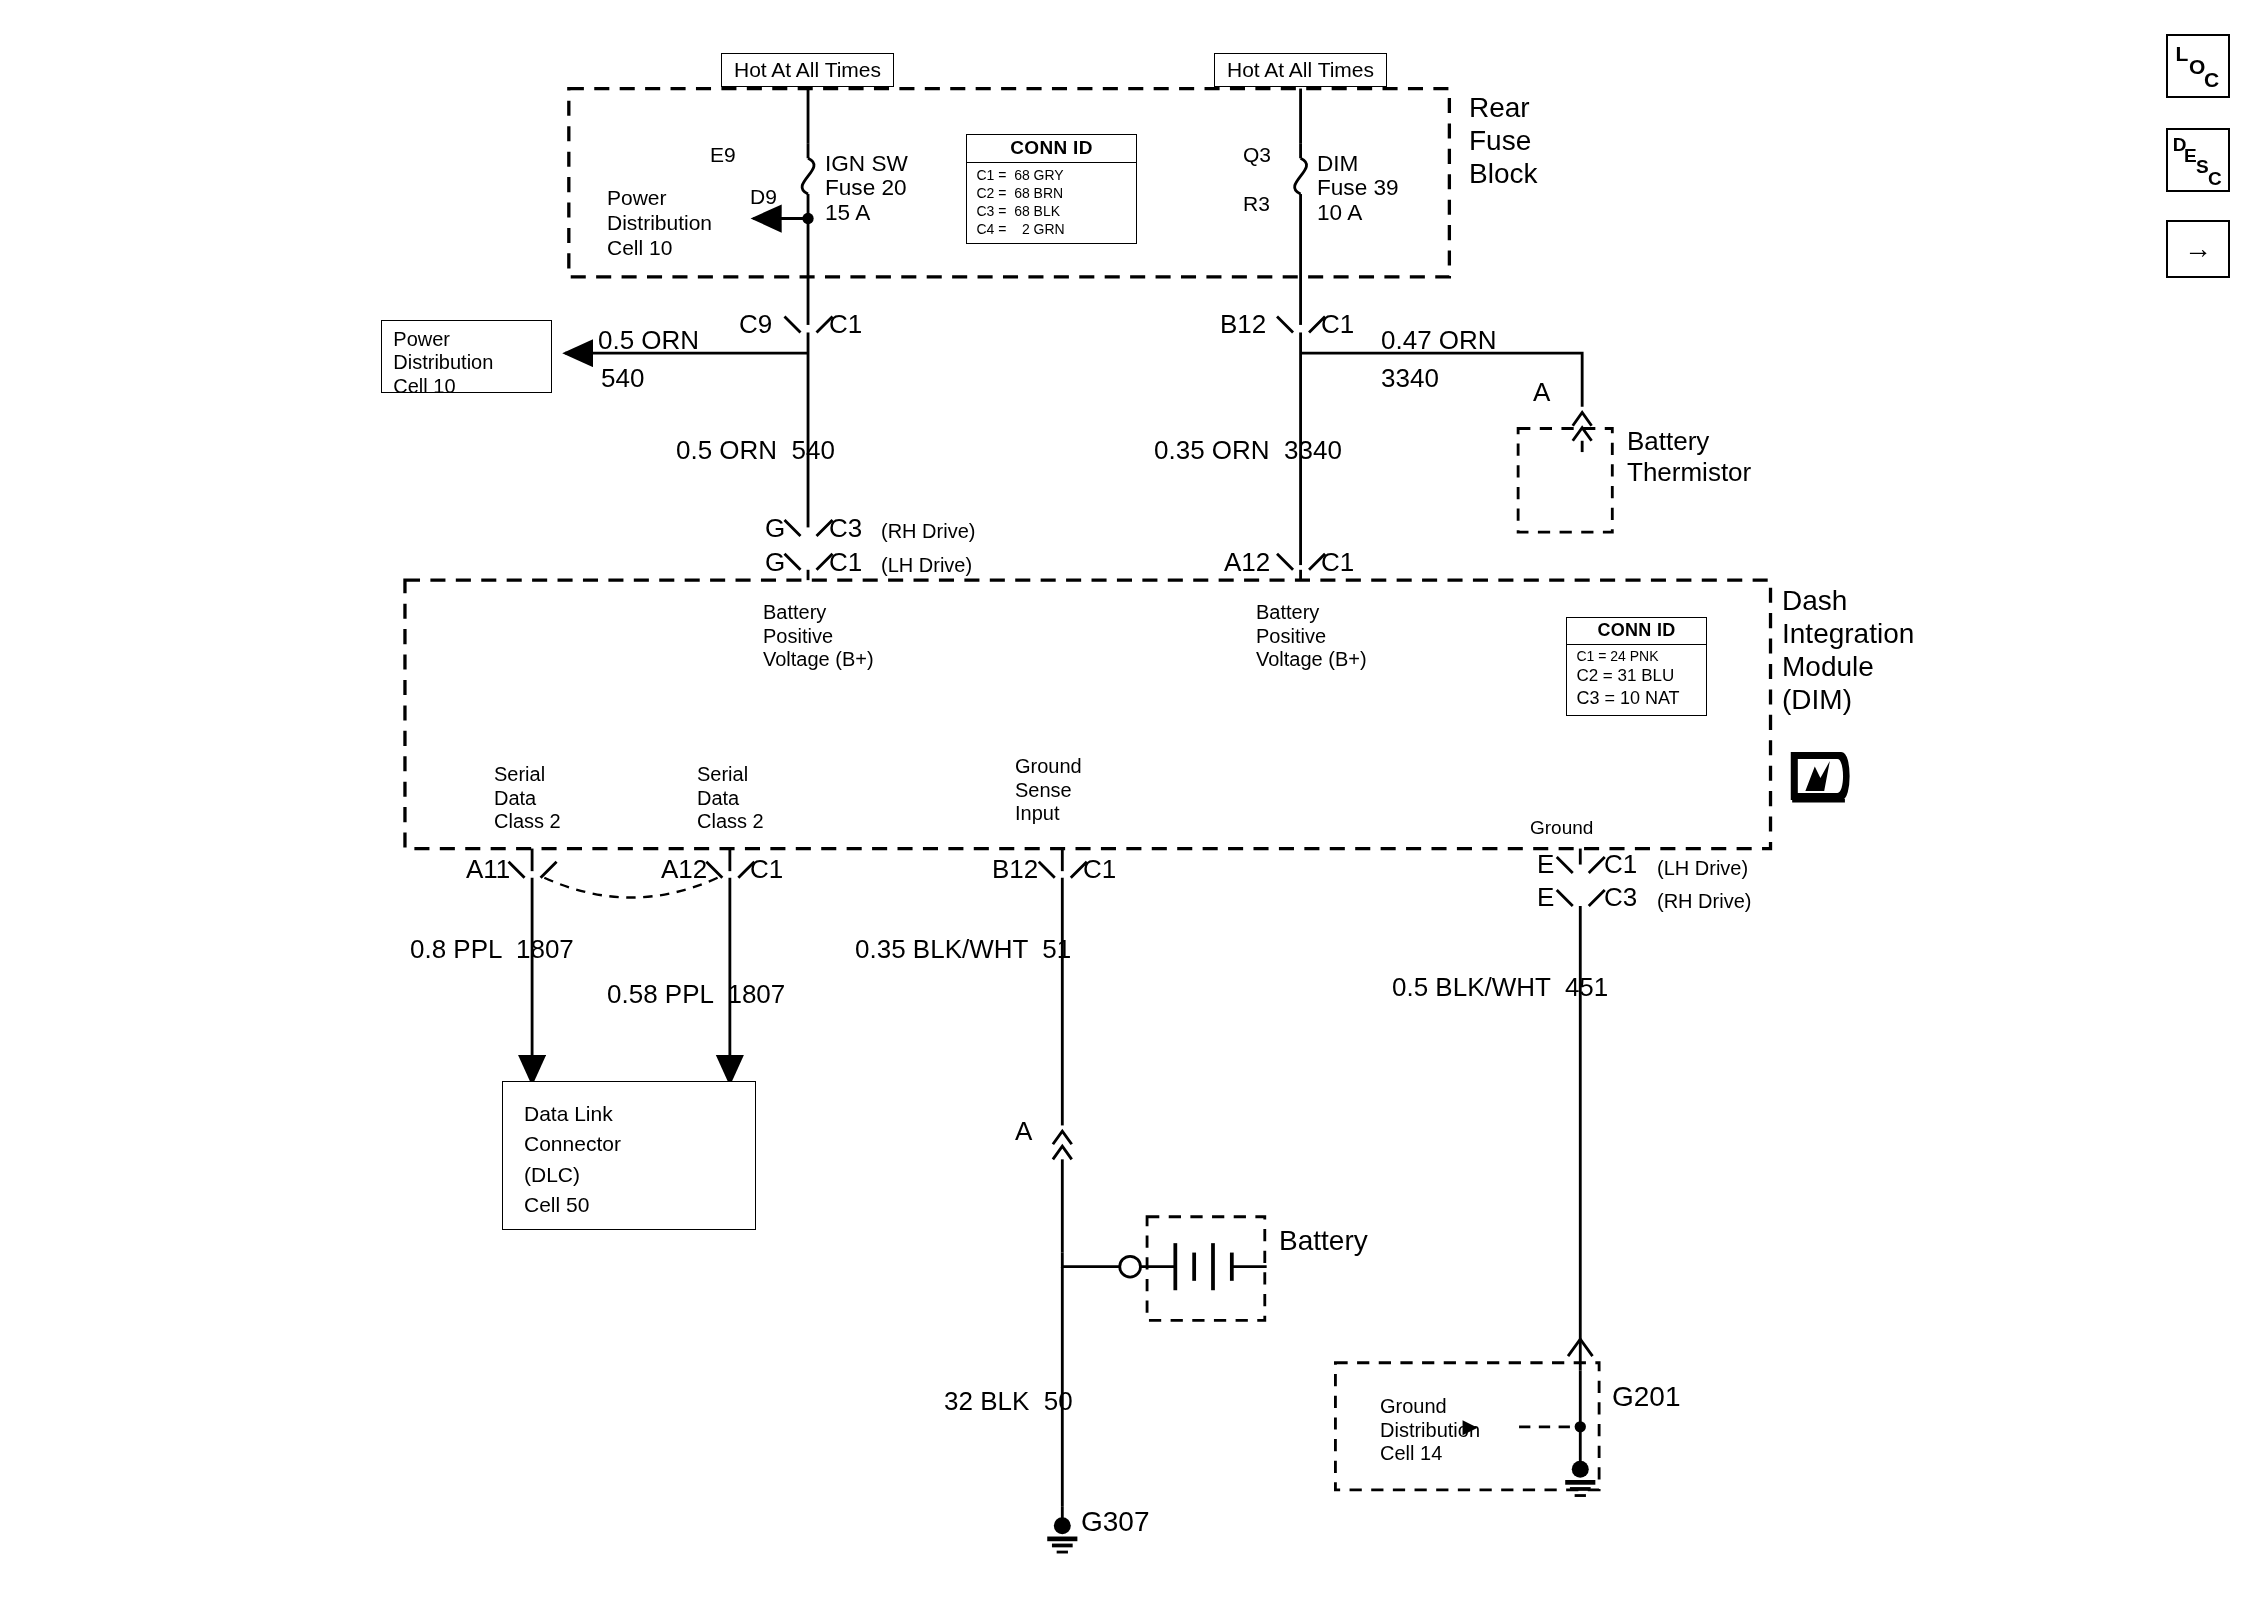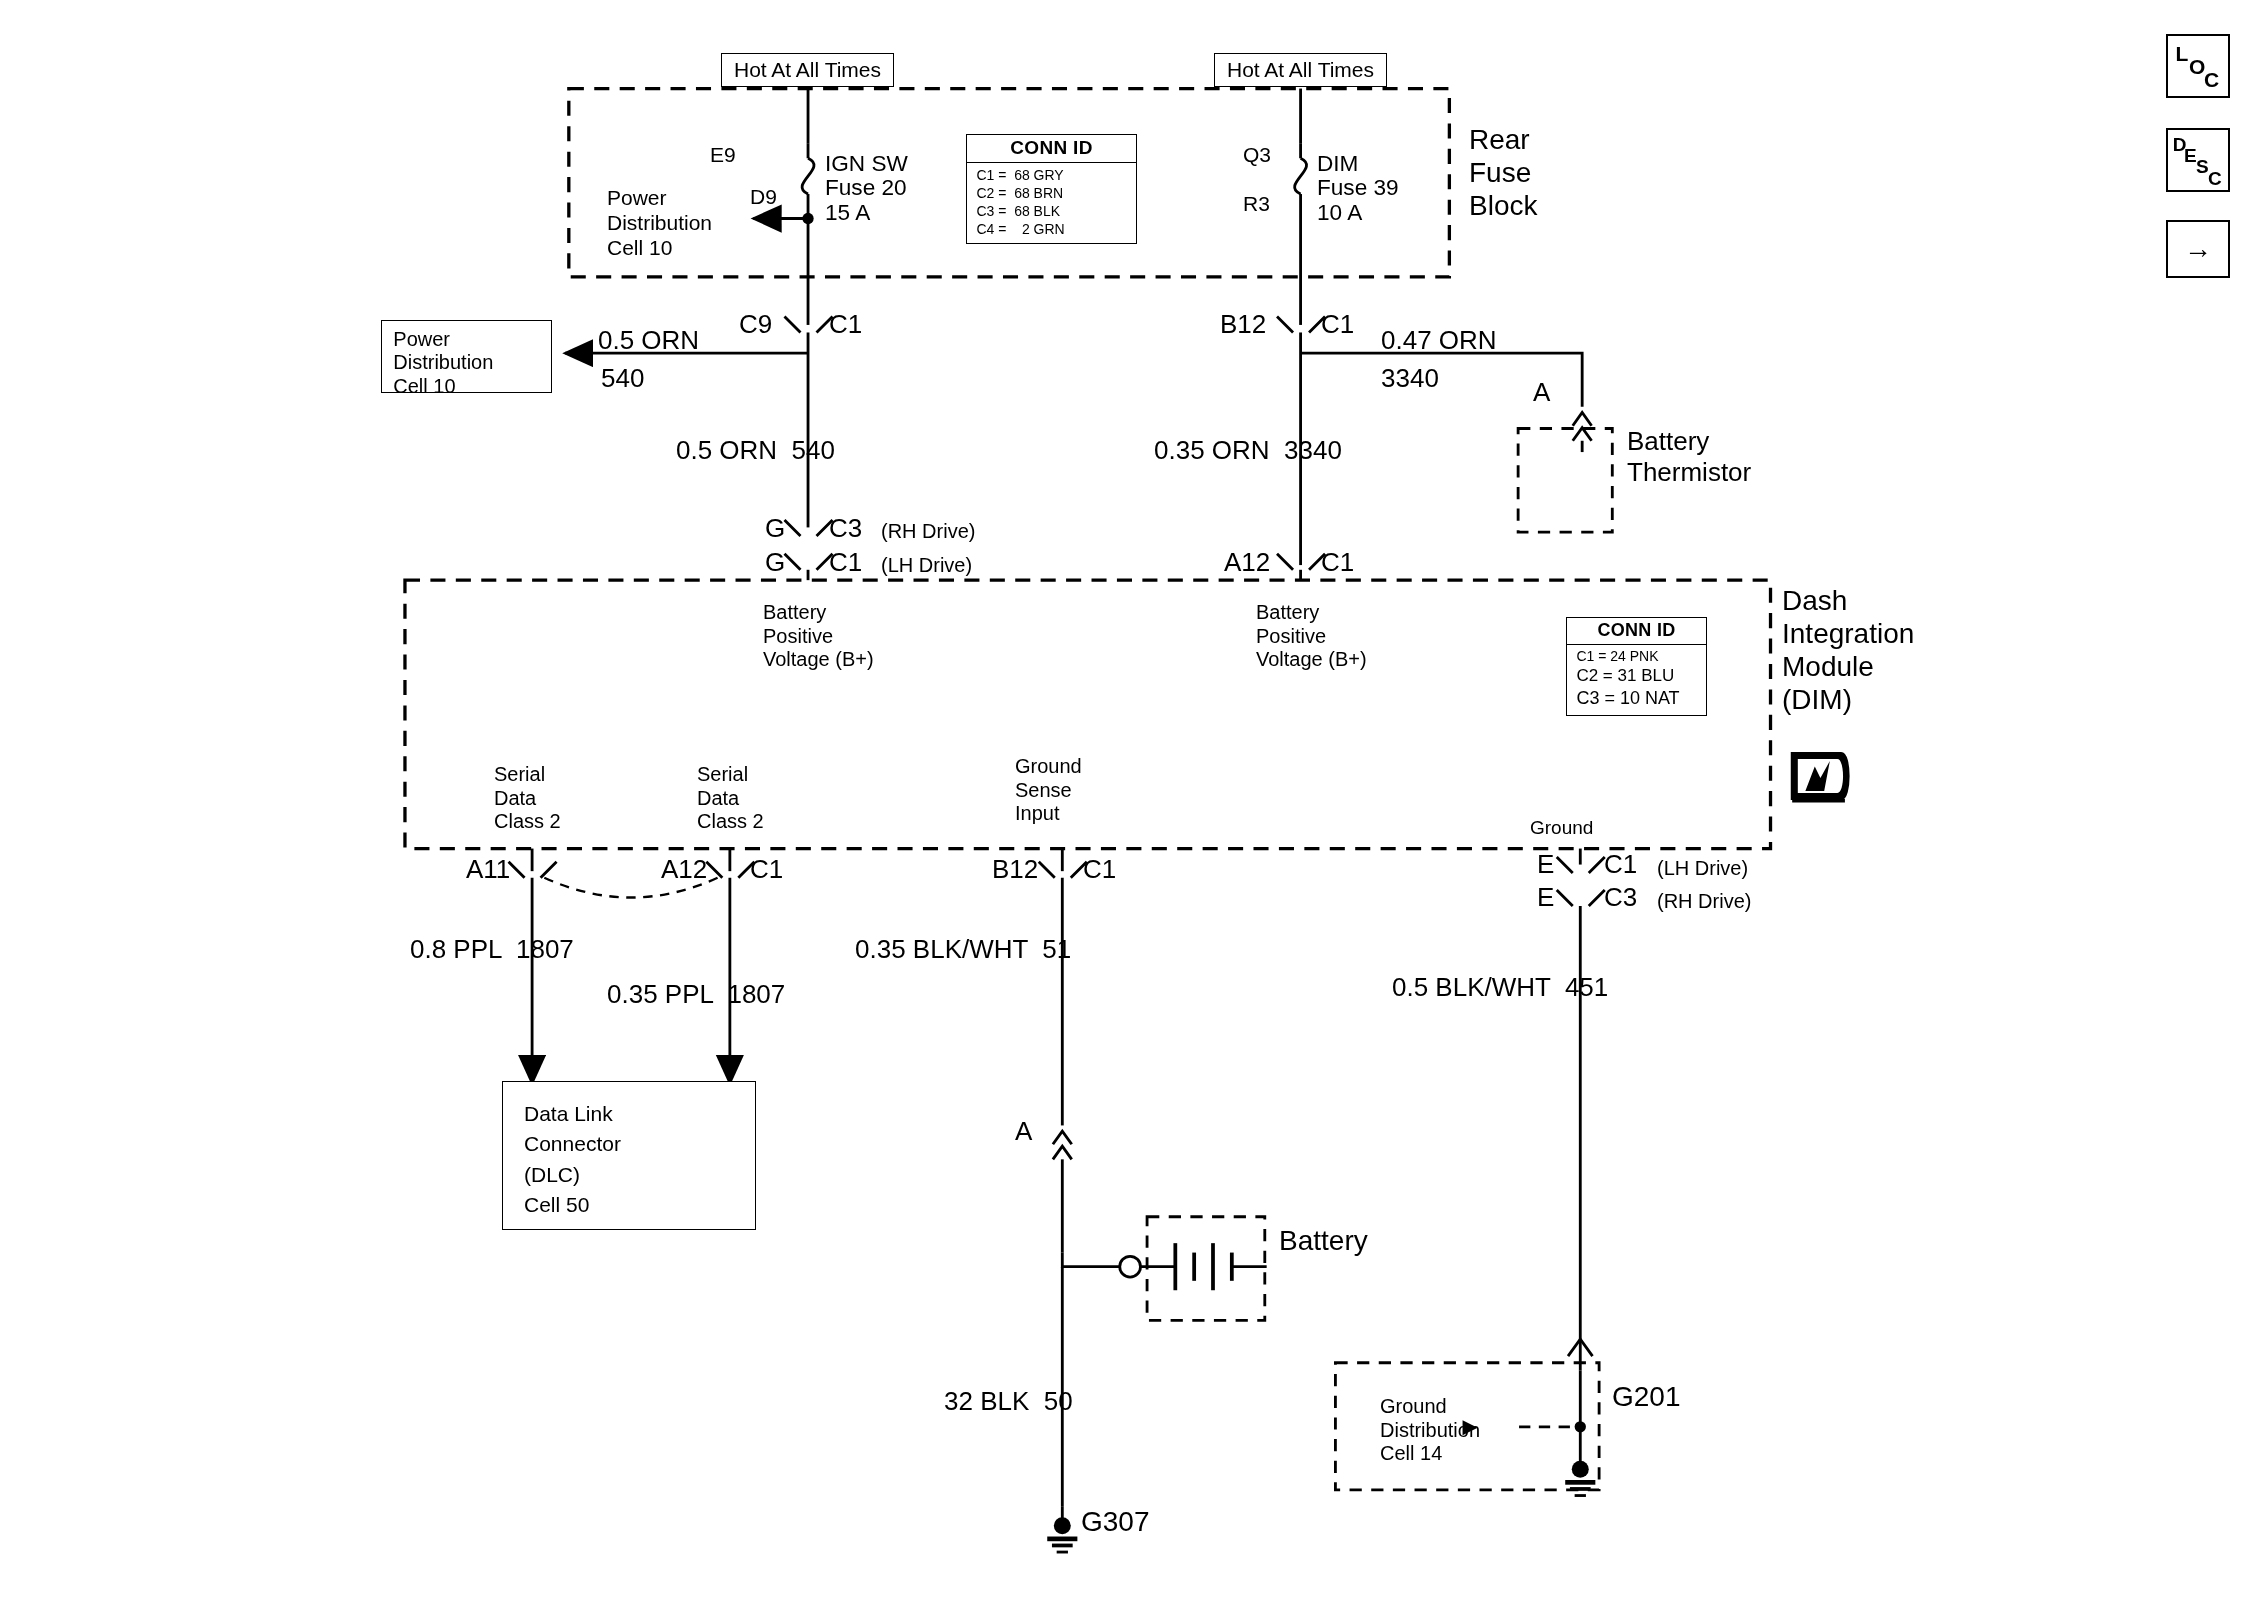--- a/index.html
+++ b/index.html
@@ -204,21 +204,21 @@
       <path d="M0,48 L0,0 L52,0 C62,0 62,48 52,48 Z" fill="#000" stroke="#000" stroke-width="3"></path>
       <path d="M6,42 L6,6 L48,6 C56,6 56,42 48,42 Z" fill="#fff" stroke="none"></path>
       <path d="M14,40 L24,14 L30,26 L40,8 L34,40 Z" fill="#000" stroke="none"></path>
       <path d="M0,50 L56,50" stroke="#000" stroke-width="4"></path>
     </g>
   </svg>
 
   <div class="boxlbl b22" style="left:721px; top:53px; width:173px; height:34px;">Hot At All Times</div>
   <div class="boxlbl b22" style="left:1214px; top:53px; width:173px; height:34px;">Hot At All Times</div>
 
-  <div class="lbl b30" style="left:1469px; top:91px; white-space:pre;margin-top:32px;">Rear
+  <div class="lbl b30" style="left:1469px; top:91px; white-space:pre;">Rear
 Fuse
 Block</div>
 
   <div class="lbl b22" style="left:710px; top:143px;">E9</div>
   <div class="lbl b22" style="left:750px; top:185px;">D9</div>
   <div class="lbl b24" style="left:825px; top:151px;">IGN SW</div>
   <div class="lbl b24" style="left:825px; top:175px;">Fuse 20</div>
   <div class="lbl b24" style="left:825px; top:200px;">15 A</div>
 
   <div class="lbl b22" style="left:1243px; top:143px;">Q3</div>
@@ -312,21 +312,21 @@
   <div class="lbl b28" style="left:1083px; top:854px;">C1</div>
 
   <div class="lbl b28" style="left:1537px; top:849px;">E</div>
   <div class="lbl b28" style="left:1604px; top:849px;">C1</div>
   <div class="lbl b21" style="left:1657px; top:857px;">(LH Drive)</div>
   <div class="lbl b28" style="left:1537px; top:882px;">E</div>
   <div class="lbl b28" style="left:1604px; top:882px;">C3</div>
   <div class="lbl b21" style="left:1657px; top:890px;">(RH Drive)</div>
 
   <div class="lbl b28" style="left:410px; top:934px;">0.8 PPL  1807</div>
-  <div class="lbl b28" style="left:607px; top:979px;">0.35 PPL  1807</div>
+  <div class="lbl b28" style="left:607px; top:979px;">0.58 PPL  1807</div>
   <div class="lbl b28" style="left:855px; top:934px;">0.35 BLK/WHT  51</div>
   <div class="lbl b28" style="left:1392px; top:972px;">0.5 BLK/WHT  451</div>
   <div class="lbl b28" style="left:944px; top:1386px;">32 BLK  50</div>
 
   <div class="box" style="left:502px; top:1081px; width:254px; height:149px; padding:17px 0 0 21px;">
     <div class="lbl b22" style="position:static; white-space:pre; line-height:1.45;">Data Link
 Connector
 (DLC)
 Cell 50</div>
   </div>

